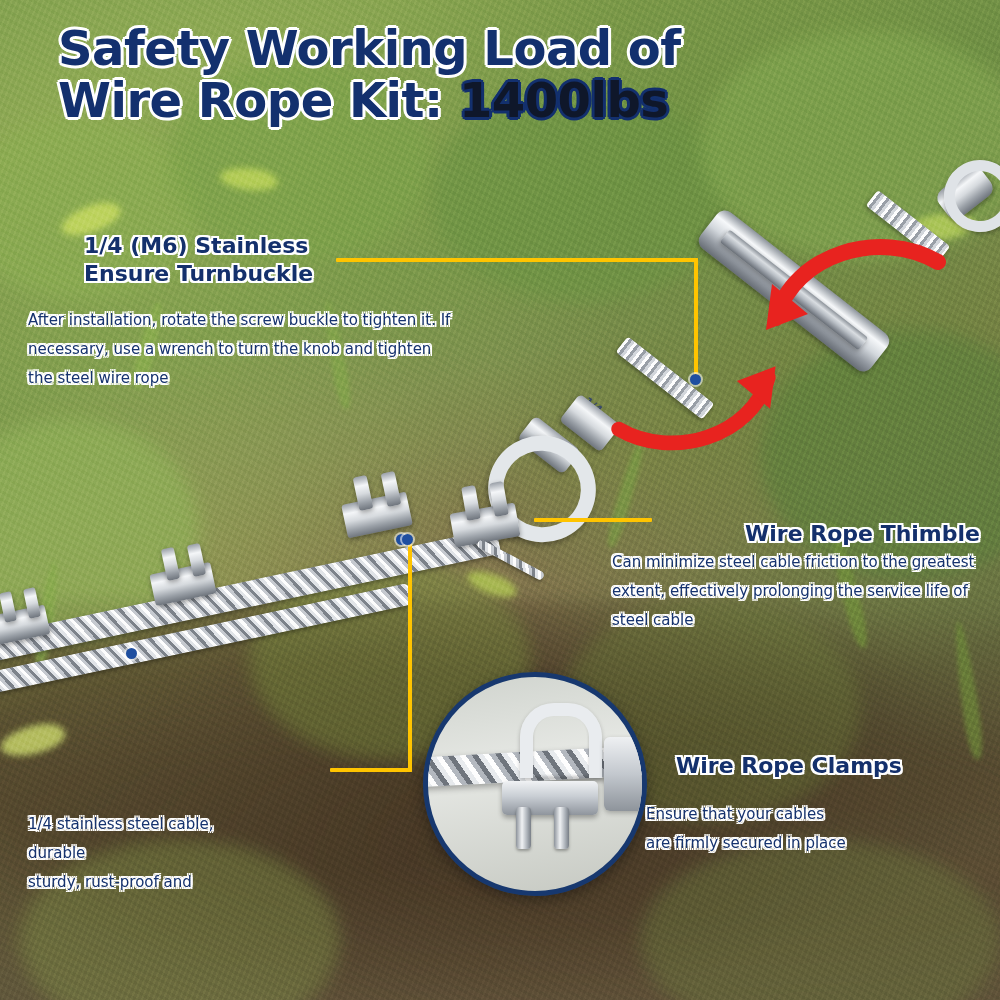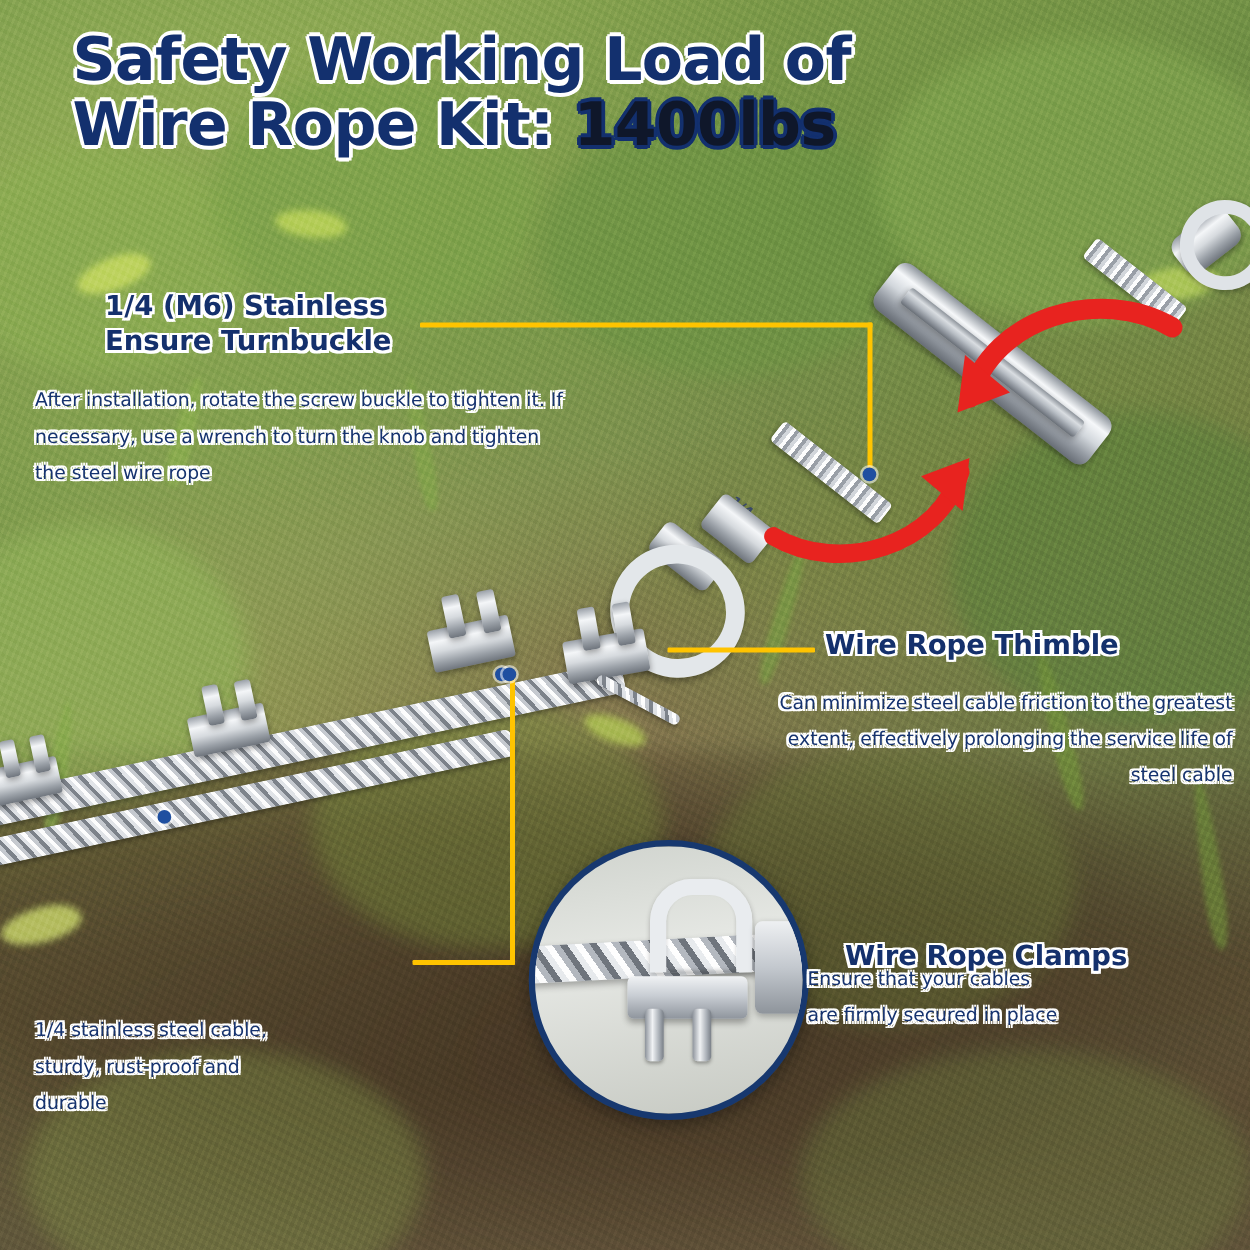--- a/index.html
+++ b/index.html
@@ -351,28 +351,28 @@
       <span class="hl">1400lbs</span>
     </div>
   </div>
 
   <div class="callout-head" style="left:84px;top:232px;width:300px;">
     <div>1/4 (M6) Stainless</div>
     <div>Ensure Turnbuckle</div>
   </div>
   <div class="callout-body" style="left:28px;top:306px;width:430px;">After installation, rotate the screw buckle to tighten it. If necessary, use a wrench to turn the knob and tighten the steel wire rope</div>
 
-  <div class="callout-head" style="left:660px;top:503px;width:320px;">Wire Rope Thimble</div>
-  <div class="callout-body" style="left:612px;top:548px;width:374px;text-align:right;">Can minimize steel cable friction to the greatest extent, effectively prolonging the service life of steel cable</div>
+  <div class="callout-head" style="left:660px;top:520px;width:320px;text-align:right;">Wire Rope Thimble</div>
+  <div class="callout-body" style="left:612px;top:548px;width:374px;">Can minimize steel cable friction to the greatest extent, effectively prolonging the service life of steel cable</div>
 
   <div class="callout-head" style="left:676px;top:752px;width:320px;">Wire Rope Clamps</div>
-  <div class="callout-body" style="left:646px;top:769px;width:350px;">
+  <div class="callout-body" style="left:646px;top:800px;width:350px;">
     <div>Ensure that your cables</div>
     <div>are firmly secured in place</div>
   </div>
 
   <div class="callout-body" style="left:28px;top:810px;width:330px;">
     <div>1/4 stainless steel cable,</div>
+    <div>durable</div>
     <div>sturdy, rust-proof and</div>
-    <div>durable</div>
   </div>
 
 </div>
 
 </body></html>

